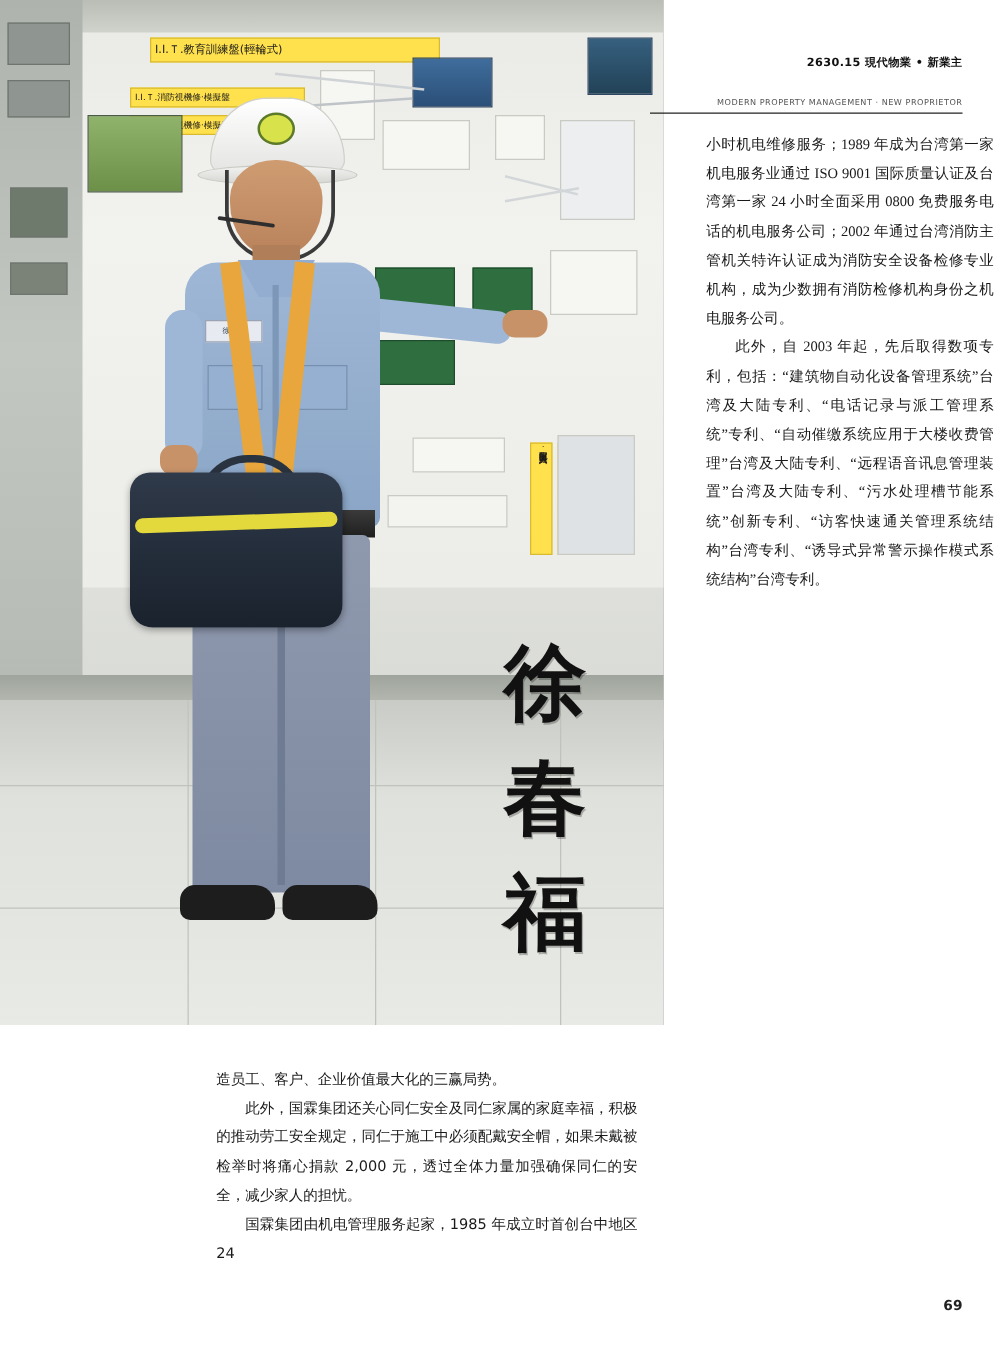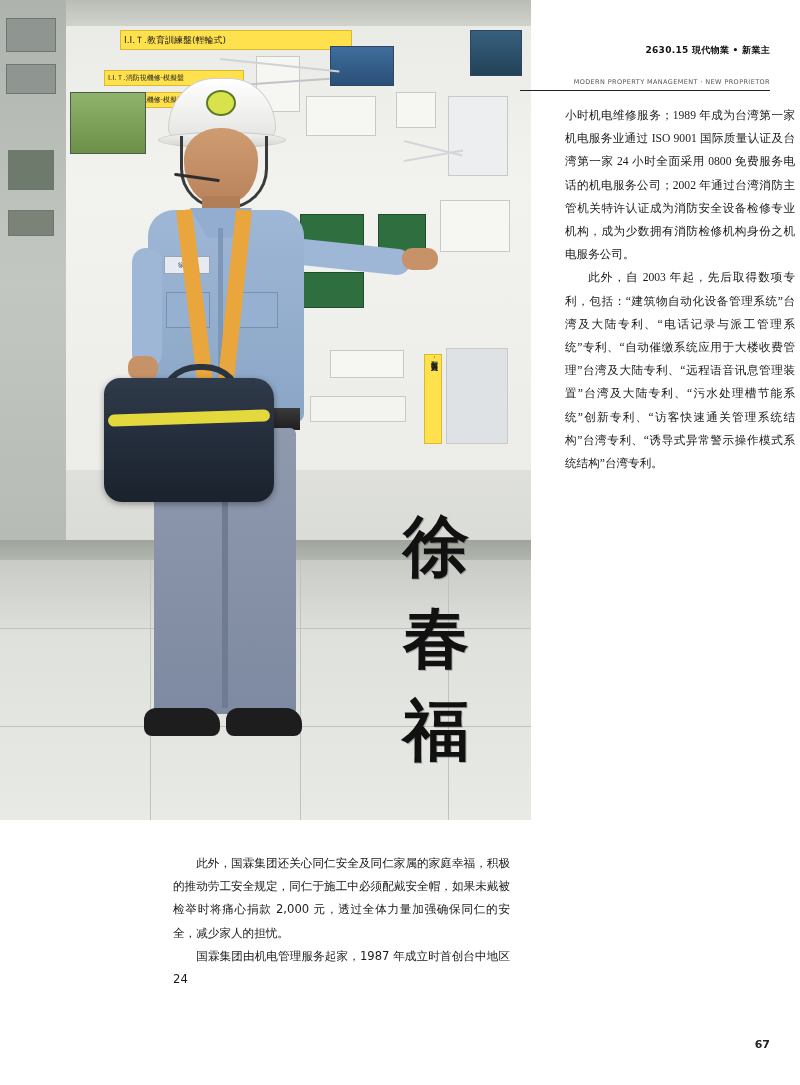--- a/index.html
+++ b/index.html
@@ -429,19 +429,20 @@
     <div class="m-line2">MODERN PROPERTY MANAGEMENT · NEW PROPRIETOR</div>
     <div class="m-rule"></div>
   </div>
 
   <div class="col-right">
     <p class="para">小时机电维修服务；1989 年成为台湾第一家机电服务业通过 ISO 9001 国际质量认证及台湾第一家 24 小时全面采用 0800 免费服务电话的机电服务公司；2002 年通过台湾消防主管机关特许认证成为消防安全设备检修专业机构，成为少数拥有消防检修机构身份之机电服务公司。</p>
     <p class="para indent">此外，自 2003 年起，先后取得数项专利，包括：“建筑物自动化设备管理系统”台湾及大陆专利、“电话记录与派工管理系统”专利、“自动催缴系统应用于大楼收费管理”台湾及大陆专利、“远程语音讯息管理装置”台湾及大陆专利、“污水处理槽节能系统”创新专利、“访客快速通关管理系统结构”台湾专利、“诱导式异常警示操作模式系统结构”台湾专利。</p>
   </div>
 
   <div class="col-bottom">
+    <p class="para">造员工、客户、企业价值最大化的三赢局势。</p>
     <p class="para indent">此外，国霖集团还关心同仁安全及同仁家属的家庭幸福，积极的推动劳工安全规定，同仁于施工中必须配戴安全帽，如果未戴被检举时将痛心捐款 2,000 元，透过全体力量加强确保同仁的安全，减少家人的担忧。</p>
-    <p class="para indent">国霖集团由机电管理服务起家，1987 年成立时首创台中地区 24</p>
+    <p class="para indent">国霖集团由机电管理服务起家，1985 年成立时首创台中地区 24</p>
   </div>
 
-  <div class="folio">67</div>
+  <div class="folio">69</div>
 
 </div>
 
 </body></html>

